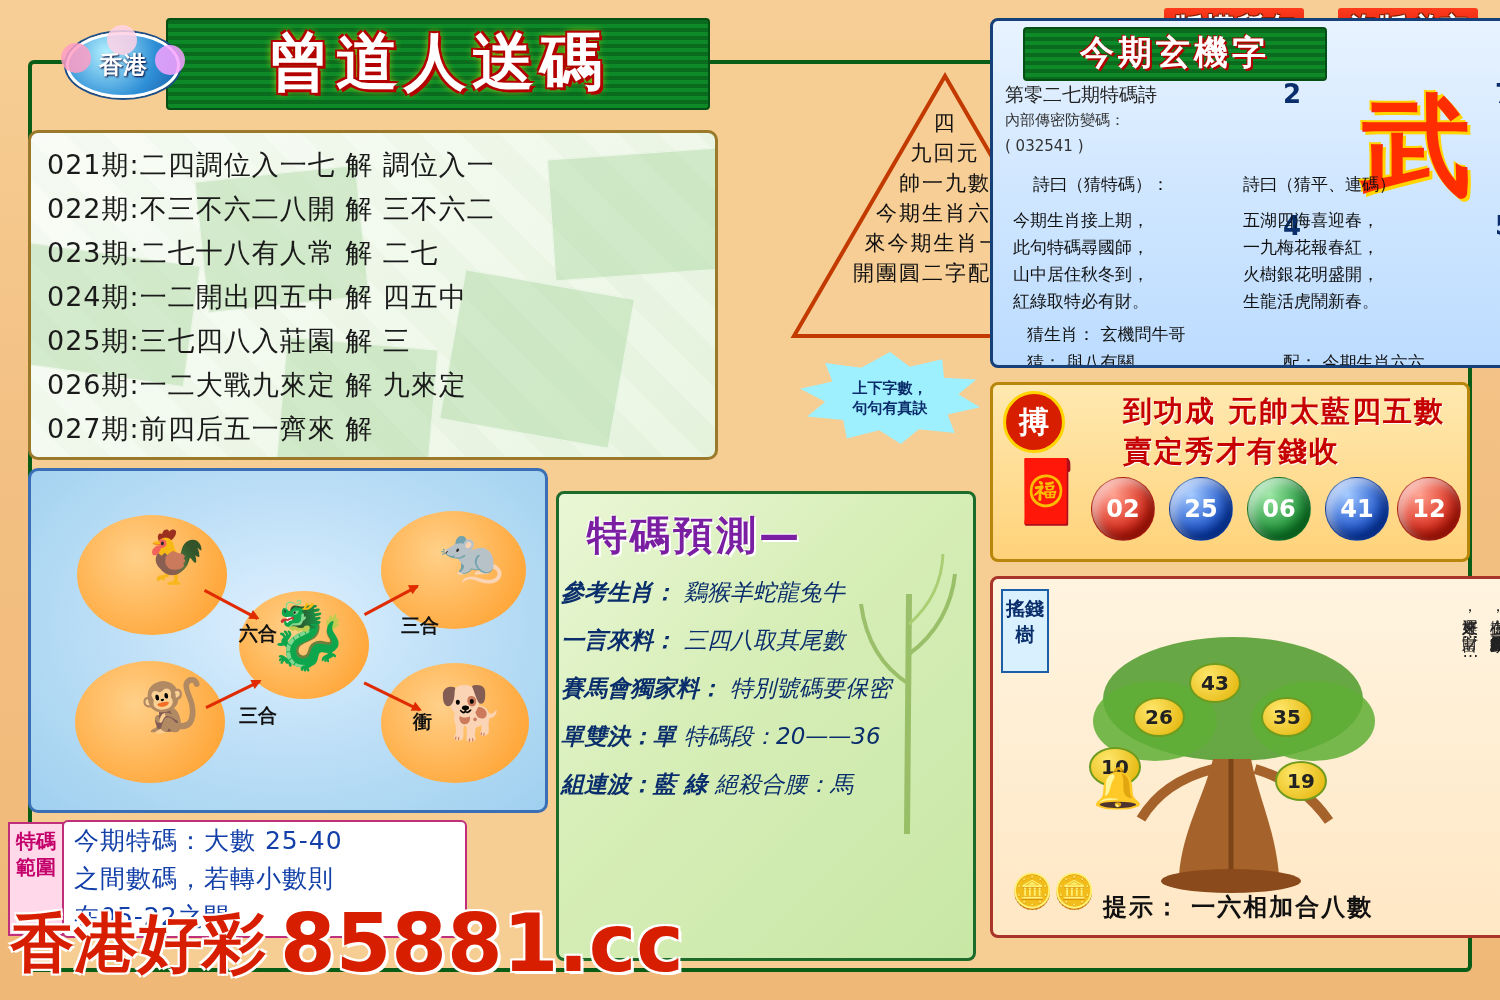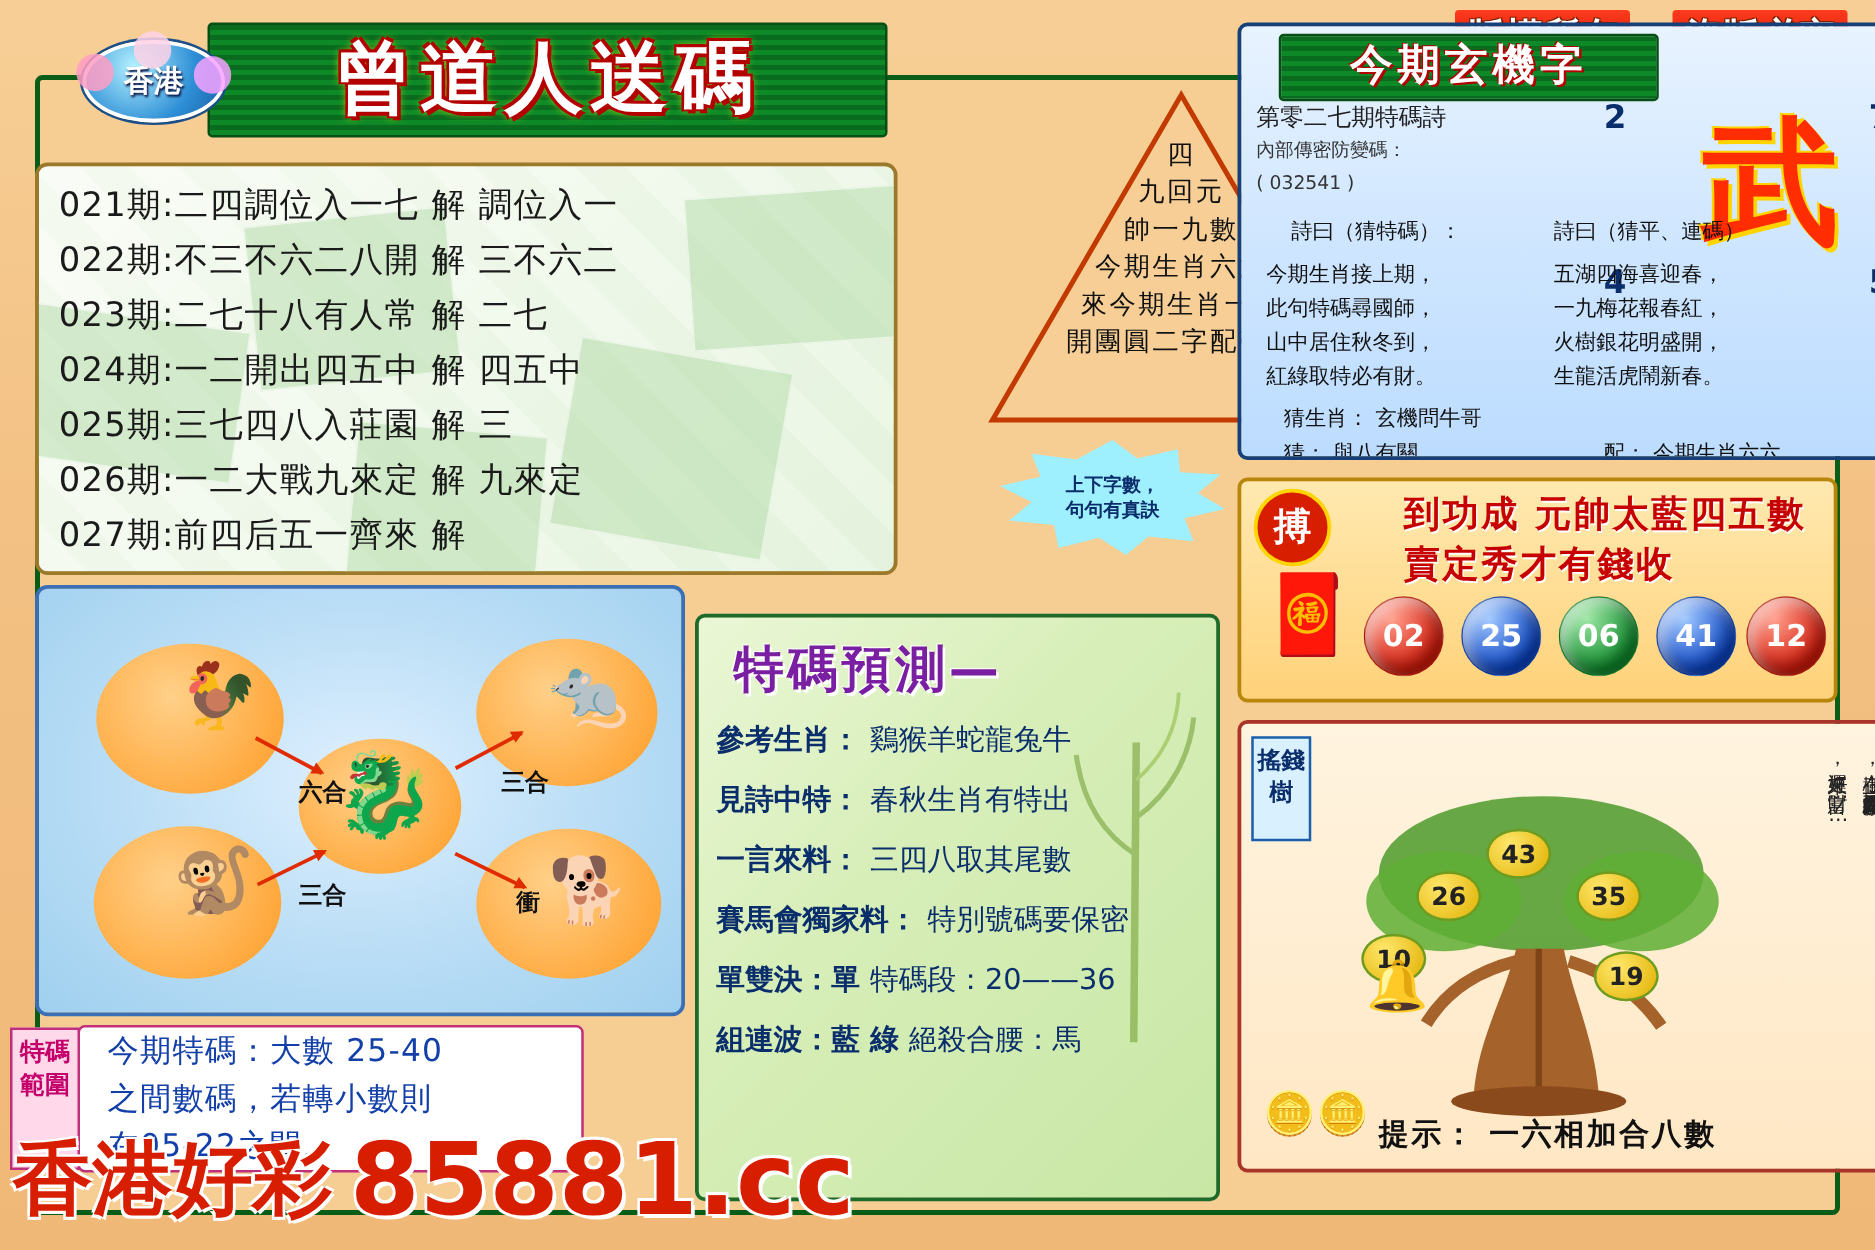--- a/index.html
+++ b/index.html
@@ -102,40 +102,40 @@
   .blob{position:absolute;background:#ffb144;border-radius:50%;filter:blur(0.2px);}
   .blob.big{background:radial-gradient(circle at 40% 35%,#ffd089,#ff9b23);}
   .zlabel{position:absolute;font-size:19px;font-weight:bold;color:#111;}
   .arrow{position:absolute;height:3px;background:#e02b00;}
   .arrow:after{content:"";position:absolute;right:-2px;top:-4px;border-left:10px solid #e02b00;border-top:5px solid transparent;border-bottom:5px solid transparent;}
   .animal{position:absolute;font-size:52px;line-height:1;filter:saturate(.9);}
 
   
   .sp-strip{
     position:absolute;left:62px;top:820px;width:405px;height:118px;
-    border:2px solid #c0307a;border-radius:6px;background:#ffffff;box-sizing:border-box;padding-left:12px;
+    border:2px solid #c0307a;border-radius:6px;background:#ffffff;box-sizing:border-box;
   }
   .sp-strip .tag{
     position:absolute;left:-56px;top:0;width:56px;height:114px;background:#ffd9ea;border:2px solid #c0307a;
     color:#c4006b;font-weight:bold;font-size:20px;text-align:center;line-height:26px;padding-top:4px;box-sizing:border-box;
   }
   .sp-line{font-size:25px;color:#123fa8;letter-spacing:1px;line-height:38px;padding-left:10px;font-family:"DejaVu Sans",serif;}
 
   
   .pred-panel{
     position:absolute;left:556px;top:468px;width:420px;height:470px;
     border:3px solid #1c6b2a;border-radius:8px;
     background:linear-gradient(135deg,#eaf7d6 0%,#d7eeb8 40%,#c8e7a5 100%);
     box-sizing:border-box;overflow:hidden;margin-top:23px;
   }
   .pred-title{
     position:absolute;left:28px;top:14px;font-size:40px;font-weight:bold;color:#7b1fa2;
     text-shadow:2px 2px 0 #fff,-1px -1px 0 #fff;letter-spacing:3px;
   }
-  .pred-rows{position:absolute;left:14px;top:74px;right:8px;}
+  .pred-rows{position:absolute;left:2px;top:74px;right:8px;font-style:italic;}
   .pred-row{display:flex;gap:8px;font-size:23px;line-height:48px;color:#0a2e6b;white-space:nowrap;font-family:"DejaVu Sans",serif;}
   .pred-row .k{color:#0a2e6b;font-weight:bold;}
   .pred-row .v{color:#0a2e6b;}
   .bamboo{position:absolute;right:6px;top:40px;width:120px;height:300px;opacity:.55;}
 
   
   .xuanji{
     position:absolute;left:990px;top:18px;width:544px;height:350px;
     border:3px solid #16407a;border-radius:8px;
     background:linear-gradient(180deg,#e8f3ff 0%,#cfe6ff 50%,#bcdcff 100%);
@@ -322,24 +322,20 @@
       <path d="M60 300 L62 60" stroke="#6d9b2e" stroke-width="6" fill="none"></path>
       <path d="M62 120 C 90 100, 105 70, 108 40" stroke="#6d9b2e" stroke-width="4" fill="none"></path>
       <path d="M62 150 C 30 130, 18 100, 14 70" stroke="#6d9b2e" stroke-width="4" fill="none"></path>
       <path d="M62 90 C 85 70, 95 45, 96 20" stroke="#8ab63e" stroke-width="3" fill="none"></path>
     </svg>
     <div class="pred-title">特碼預測—</div>
     <div class="pred-rows">
       <div class="pred-row">
         <span class="k">參考生肖：</span>
         <span class="v">鷄猴羊蛇龍兔牛</span>
-      </div>
-      <div class="pred-row">
-        <span class="k">見詩中特：</span>
-        <span class="v">春秋生肖有特出</span>
       </div>
       <div class="pred-row">
         <span class="k">一言來料：</span>
         <span class="v">三四八取其尾數</span>
       </div>
       <div class="pred-row">
         <span class="k">賽馬會獨家料：</span>
         <span class="v">特別號碼要保密</span>
       </div>
       <div class="pred-row">

